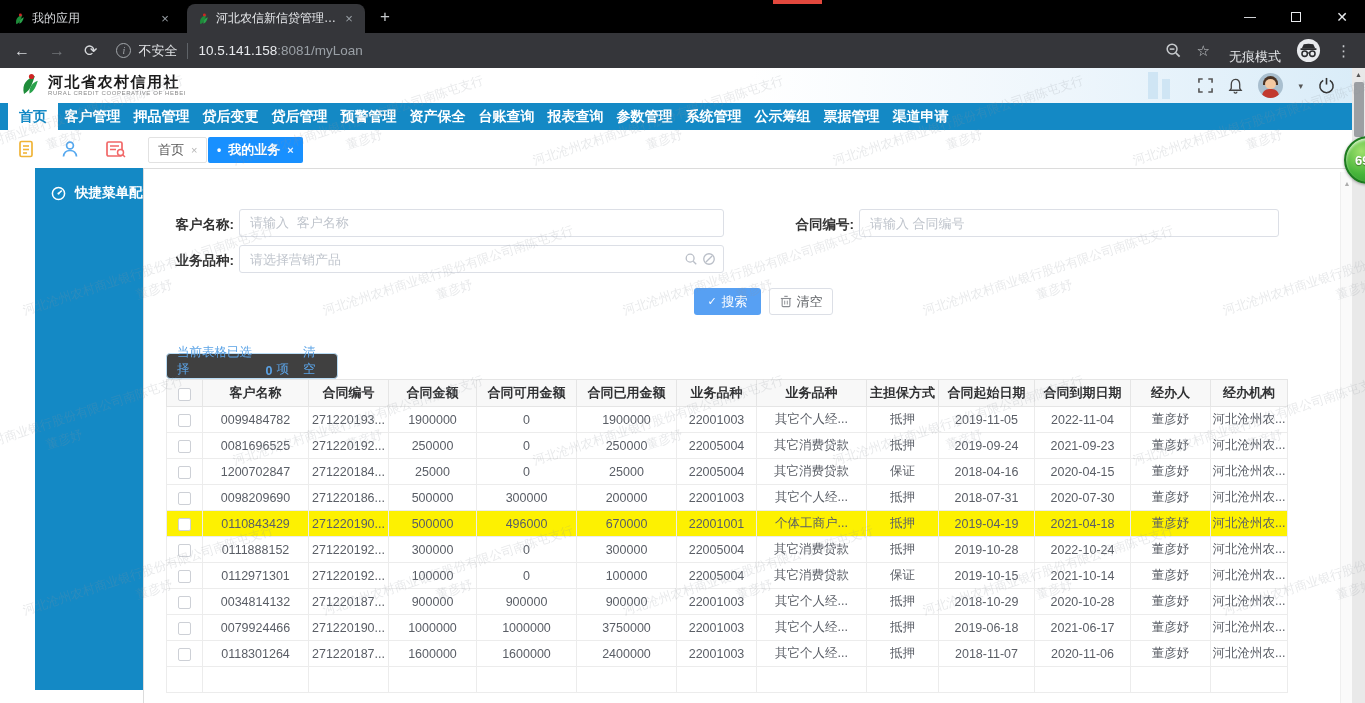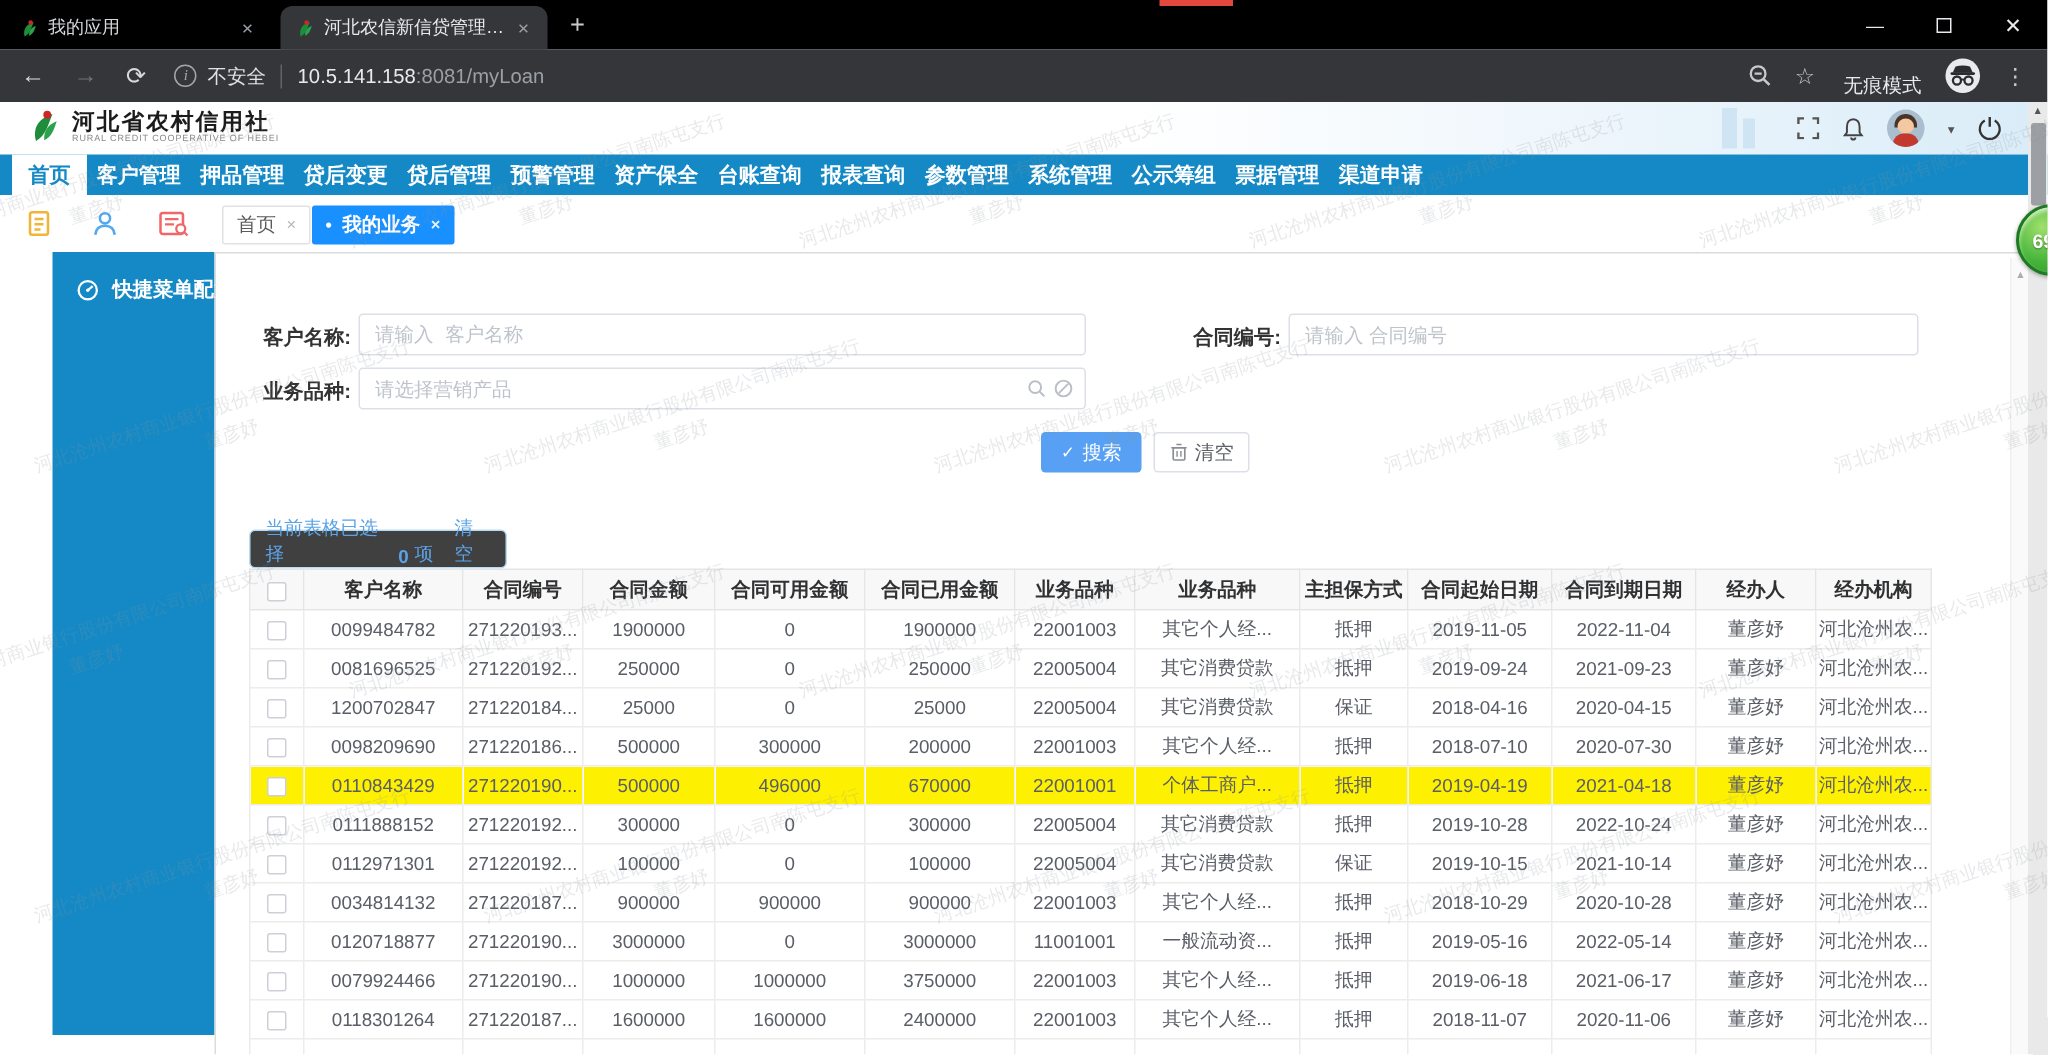--- a/index.html
+++ b/index.html
@@ -381,21 +381,21 @@
         <tr>
           <td><span class="cb"></span></td>
           <td>0098209690</td>
           <td class="link">271220186...</td>
           <td>500000</td>
           <td>300000</td>
           <td>200000</td>
           <td>22001003</td>
           <td>其它个人经...</td>
           <td>抵押</td>
-          <td>2018-07-10</td>
+          <td>2018-07-31</td>
           <td>2020-07-30</td>
           <td>董彦妤</td>
           <td>河北沧州农...</td>
         </tr>
         <tr class="hl">
           <td><span class="cb"></span></td>
           <td>0110843429</td>
           <td class="link">271220190...</td>
           <td>500000</td>
           <td>496000</td>
@@ -448,35 +448,20 @@
           <td>22001003</td>
           <td>其它个人经...</td>
           <td>抵押</td>
           <td>2018-10-29</td>
           <td>2020-10-28</td>
           <td>董彦妤</td>
           <td>河北沧州农...</td>
         </tr>
         <tr>
           <td><span class="cb"></span></td>
-          <td>0120718877</td>
-          <td class="link">271220190...</td>
-          <td>3000000</td>
-          <td>0</td>
-          <td>3000000</td>
-          <td>11001001</td>
-          <td>一般流动资...</td>
-          <td>抵押</td>
-          <td>2019-05-16</td>
-          <td>2022-05-14</td>
-          <td>董彦妤</td>
-          <td>河北沧州农...</td>
-        </tr>
-        <tr>
-          <td><span class="cb"></span></td>
           <td>0079924466</td>
           <td class="link">271220190...</td>
           <td>1000000</td>
           <td>1000000</td>
           <td>3750000</td>
           <td>22001003</td>
           <td>其它个人经...</td>
           <td>抵押</td>
           <td>2019-06-18</td>
           <td>2021-06-17</td>

